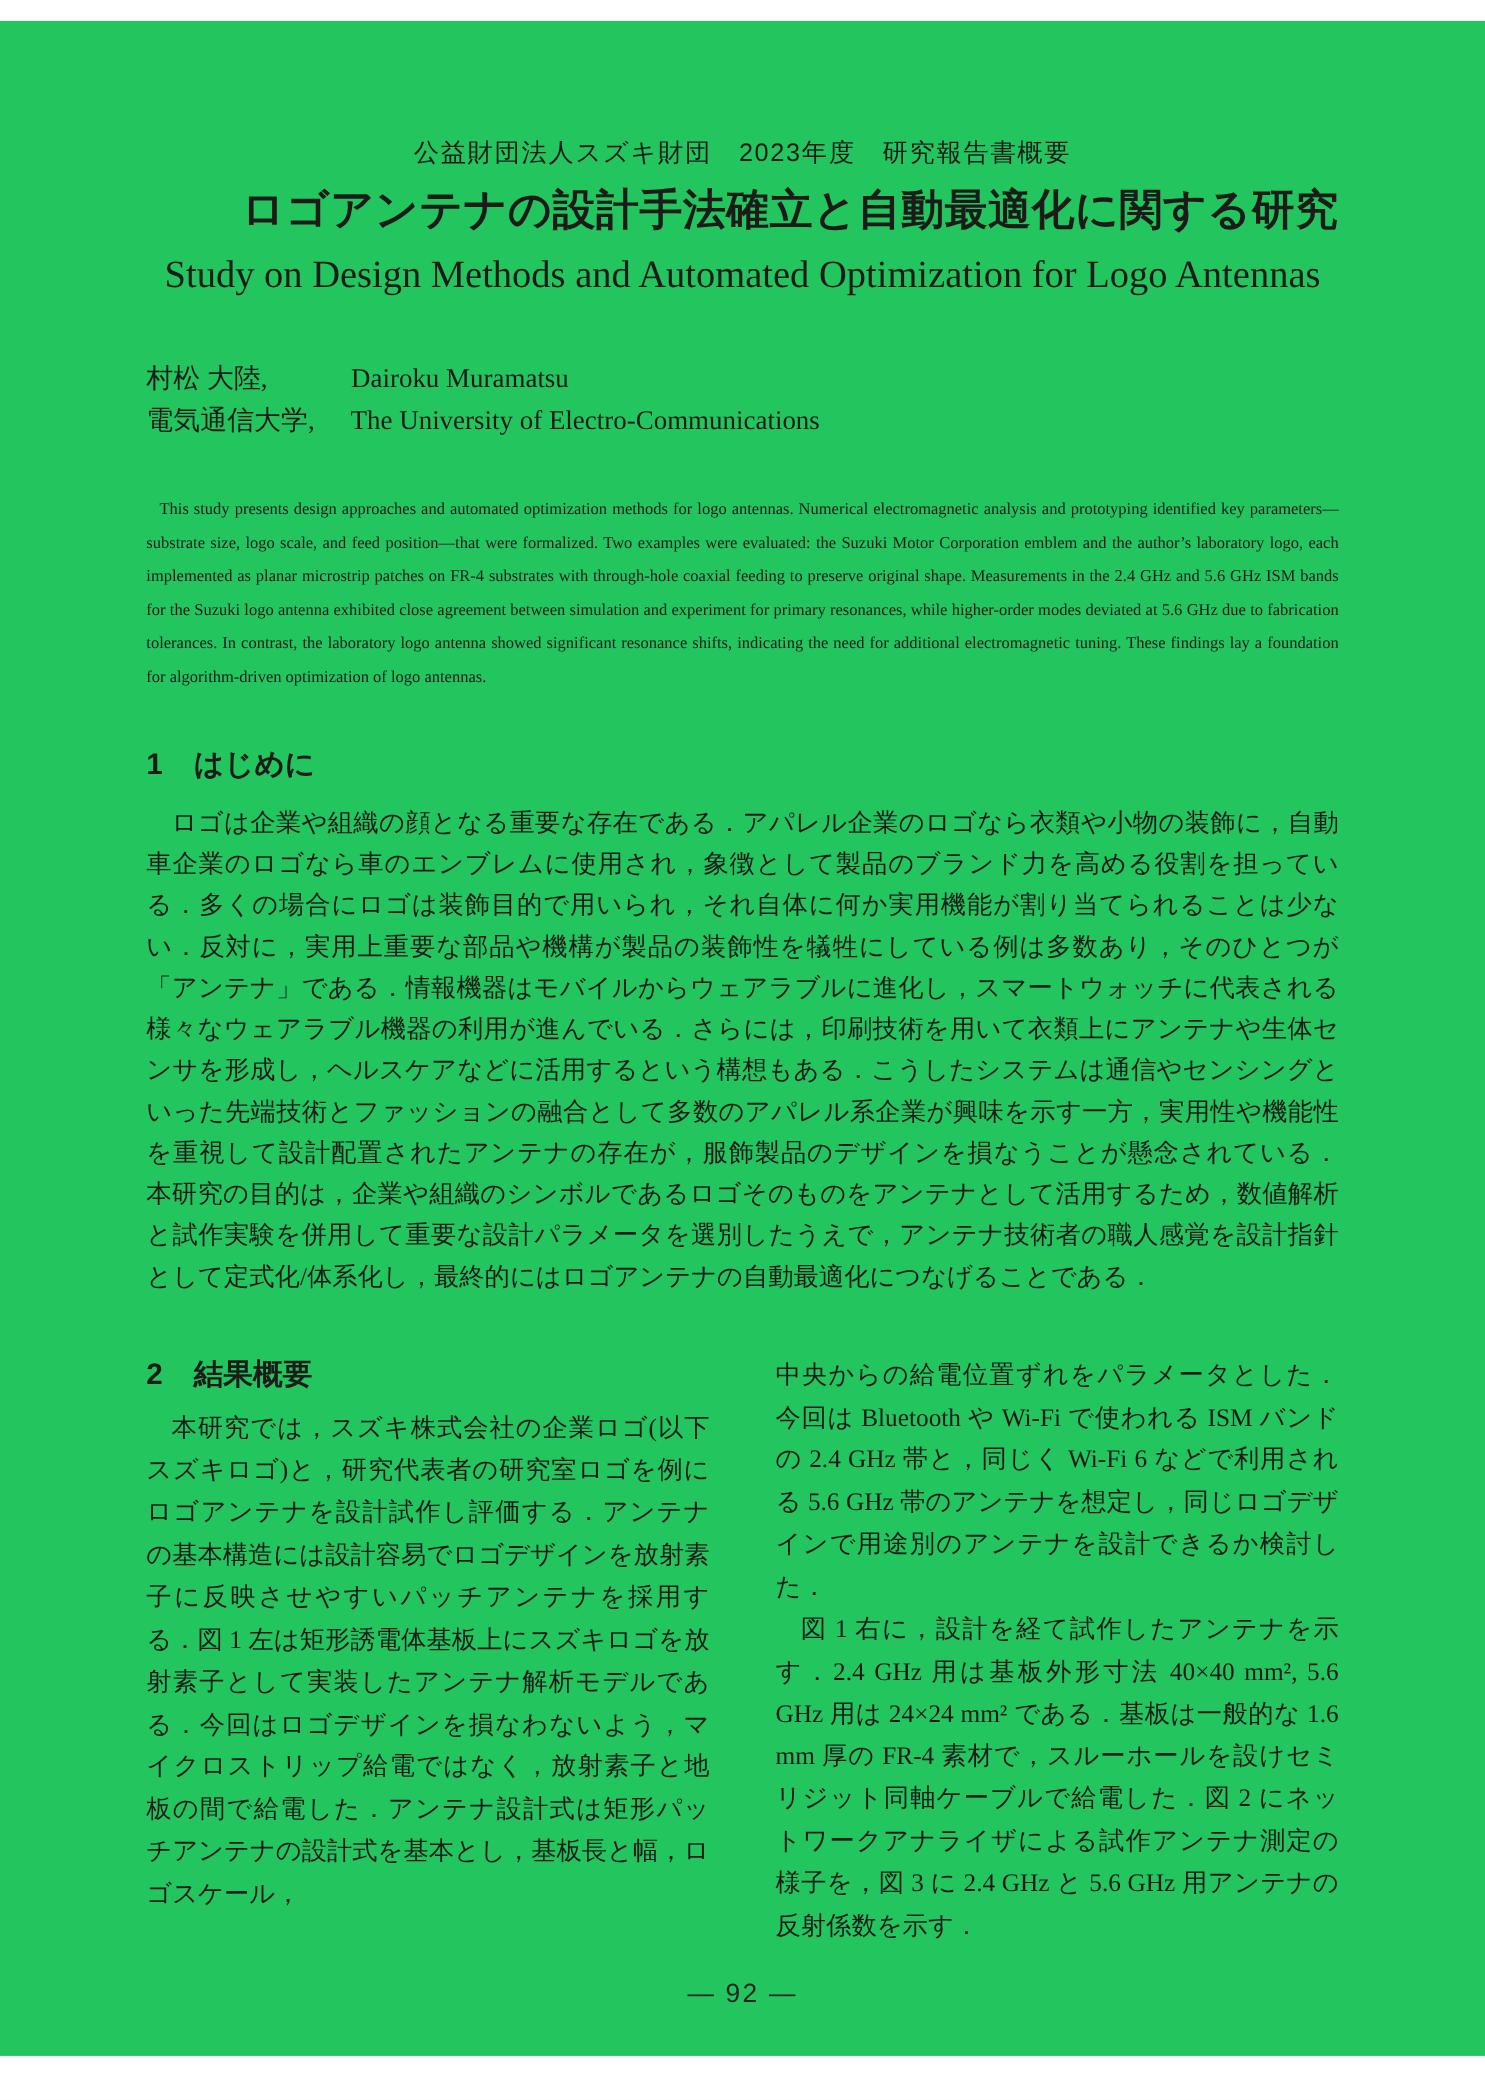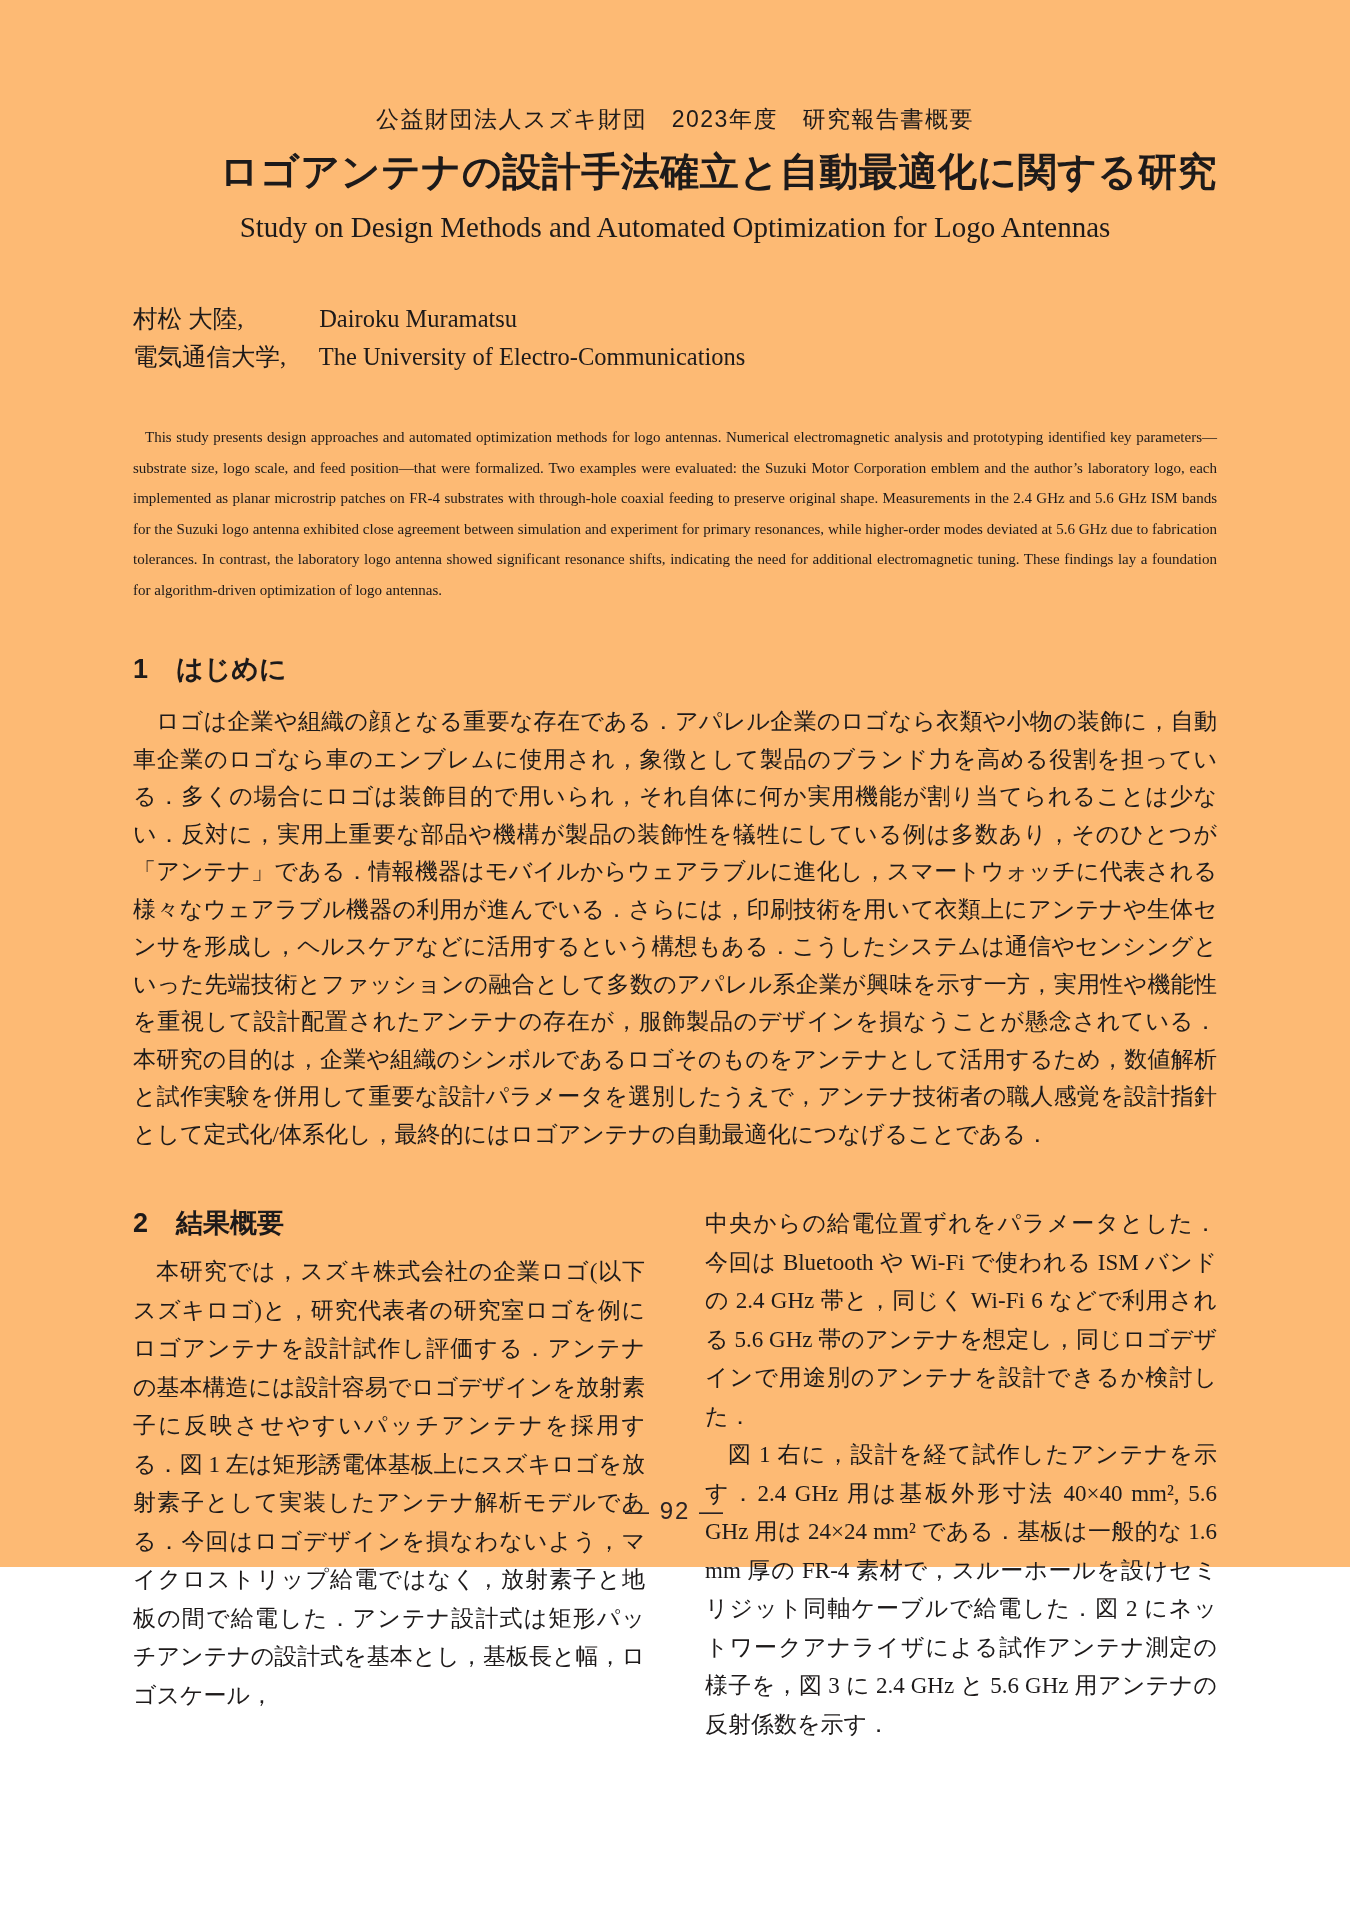--- a/index.html
+++ b/index.html
@@ -10,44 +10,45 @@
   body {
     width: 1350px;
     height: 1909px;
     position: relative;
     overflow: hidden;
     color: #1d1a1a;
   }
   .page {
     box-sizing: border-box;
     width: 1350px;
-    height: 1567px;
+    height: 1850px;
     padding: 104px 133px 0 133px;
     position: relative;
-    background: #fdba74;
+    background: #22c55e;
+    margin-top: 19px;
   }
   .meta-line {
     text-align: center;
     font-family: "Liberation Sans", sans-serif;
     font-size: 23px;
     letter-spacing: 1.5px;
     margin-bottom: 10px;
   }
   .title-jp {
     text-align: right;
     font-family: "Liberation Sans", sans-serif;
     font-weight: bold;
     font-size: 39px;
     letter-spacing: 0.5px;
     margin: 4px 0 12px 0;
   }
   .title-en {
     text-align: center;
     font-family: "Liberation Serif", serif;
-    font-size: 29px;
+    font-size: 35px;
     margin: 0 0 56px 0;
   }
   .author-block {
     font-family: "Liberation Serif", serif;
     font-size: 24.5px;
     line-height: 38px;
     margin: 0 0 46px 0;
   }
   .author-row .jp {
     display: inline-block;

